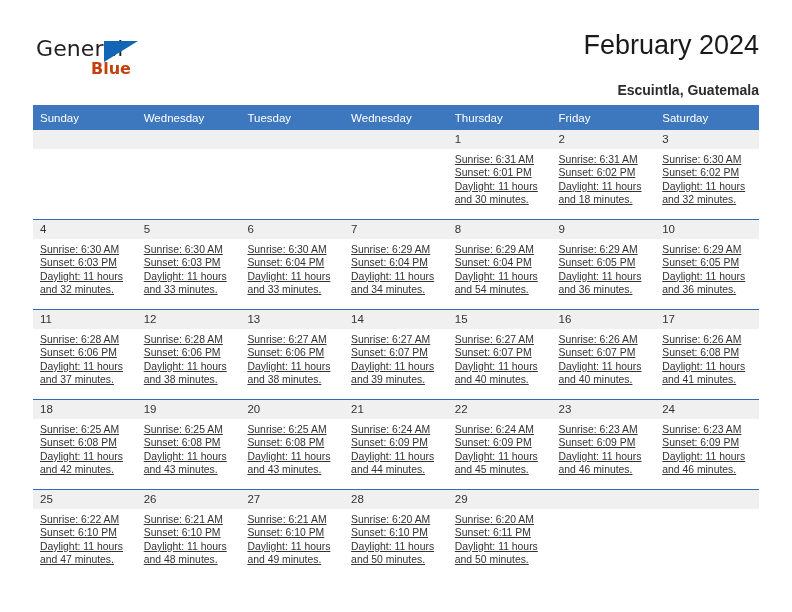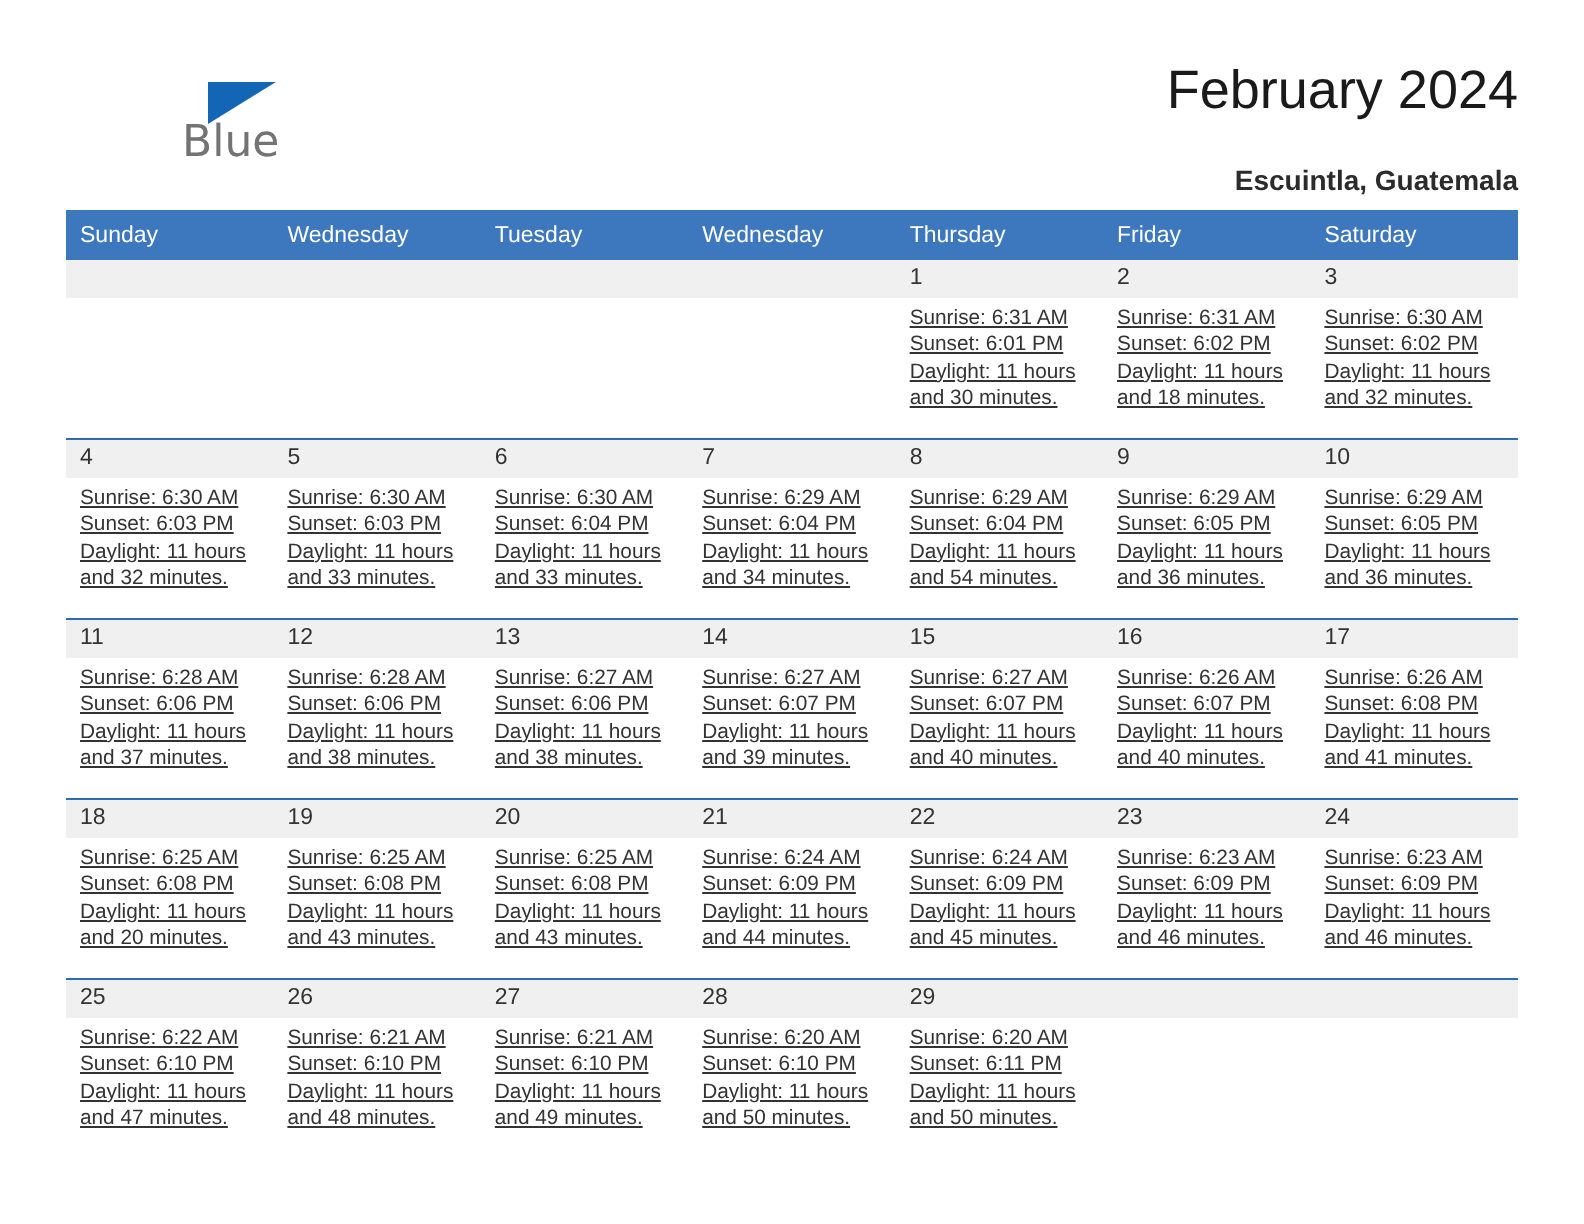--- a/index.html
+++ b/index.html
@@ -53,23 +53,24 @@
     top: 13px;
     width: 0;
     height: 0;
     border-left: 34px solid #1266b5;
     border-bottom: 21px solid transparent;
   }
   .brand-blue {
     position: absolute;
     left: 58px;
     top: 31px;
-    font-size: 22px;
-    color: #737373;
+    font-size: 16px;
+    color: #c2410c;
     font-family: "DejaVu Sans", sans-serif;
+    font-weight: bold;
   }
 
   .title-block {
     position: absolute;
     right: 0;
     top: 0;
     text-align: right;
   }
   .cal-title {
     font-size: 27px;
@@ -142,20 +143,21 @@
   .cell-empty .daynum-band { color: transparent; }
 </style>
 </head>
 <body>
 
 <div class="page">
 
   <div class="top-bar">
 
     <div class="brand">
+      <span class="brand-general">General</span>
       <span class="brand-triangle"></span>
       <span class="brand-blue">Blue</span>
     </div>
 
     <div class="title-block">
       <div class="cal-title">February 2024</div>
       <div class="cal-subtitle">Escuintla, Guatemala</div>
     </div>
 
   </div>
@@ -353,21 +355,21 @@
             </div>
           </td>
         </tr>
         <tr>
           <td>
             <div class="daynum-band">18</div>
             <div class="cell-body">
               <div>Sunrise: 6:25 AM</div>
               <div>Sunset: 6:08 PM</div>
               <div>Daylight: 11 hours</div>
-              <div>and 20 minutes.</div>
+              <div>and 42 minutes.</div>
             </div>
           </td>
           <td>
             <div class="daynum-band">19</div>
             <div class="cell-body">
               <div>Sunrise: 6:25 AM</div>
               <div>Sunset: 6:08 PM</div>
               <div>Daylight: 11 hours</div>
               <div>and 43 minutes.</div>
             </div>

